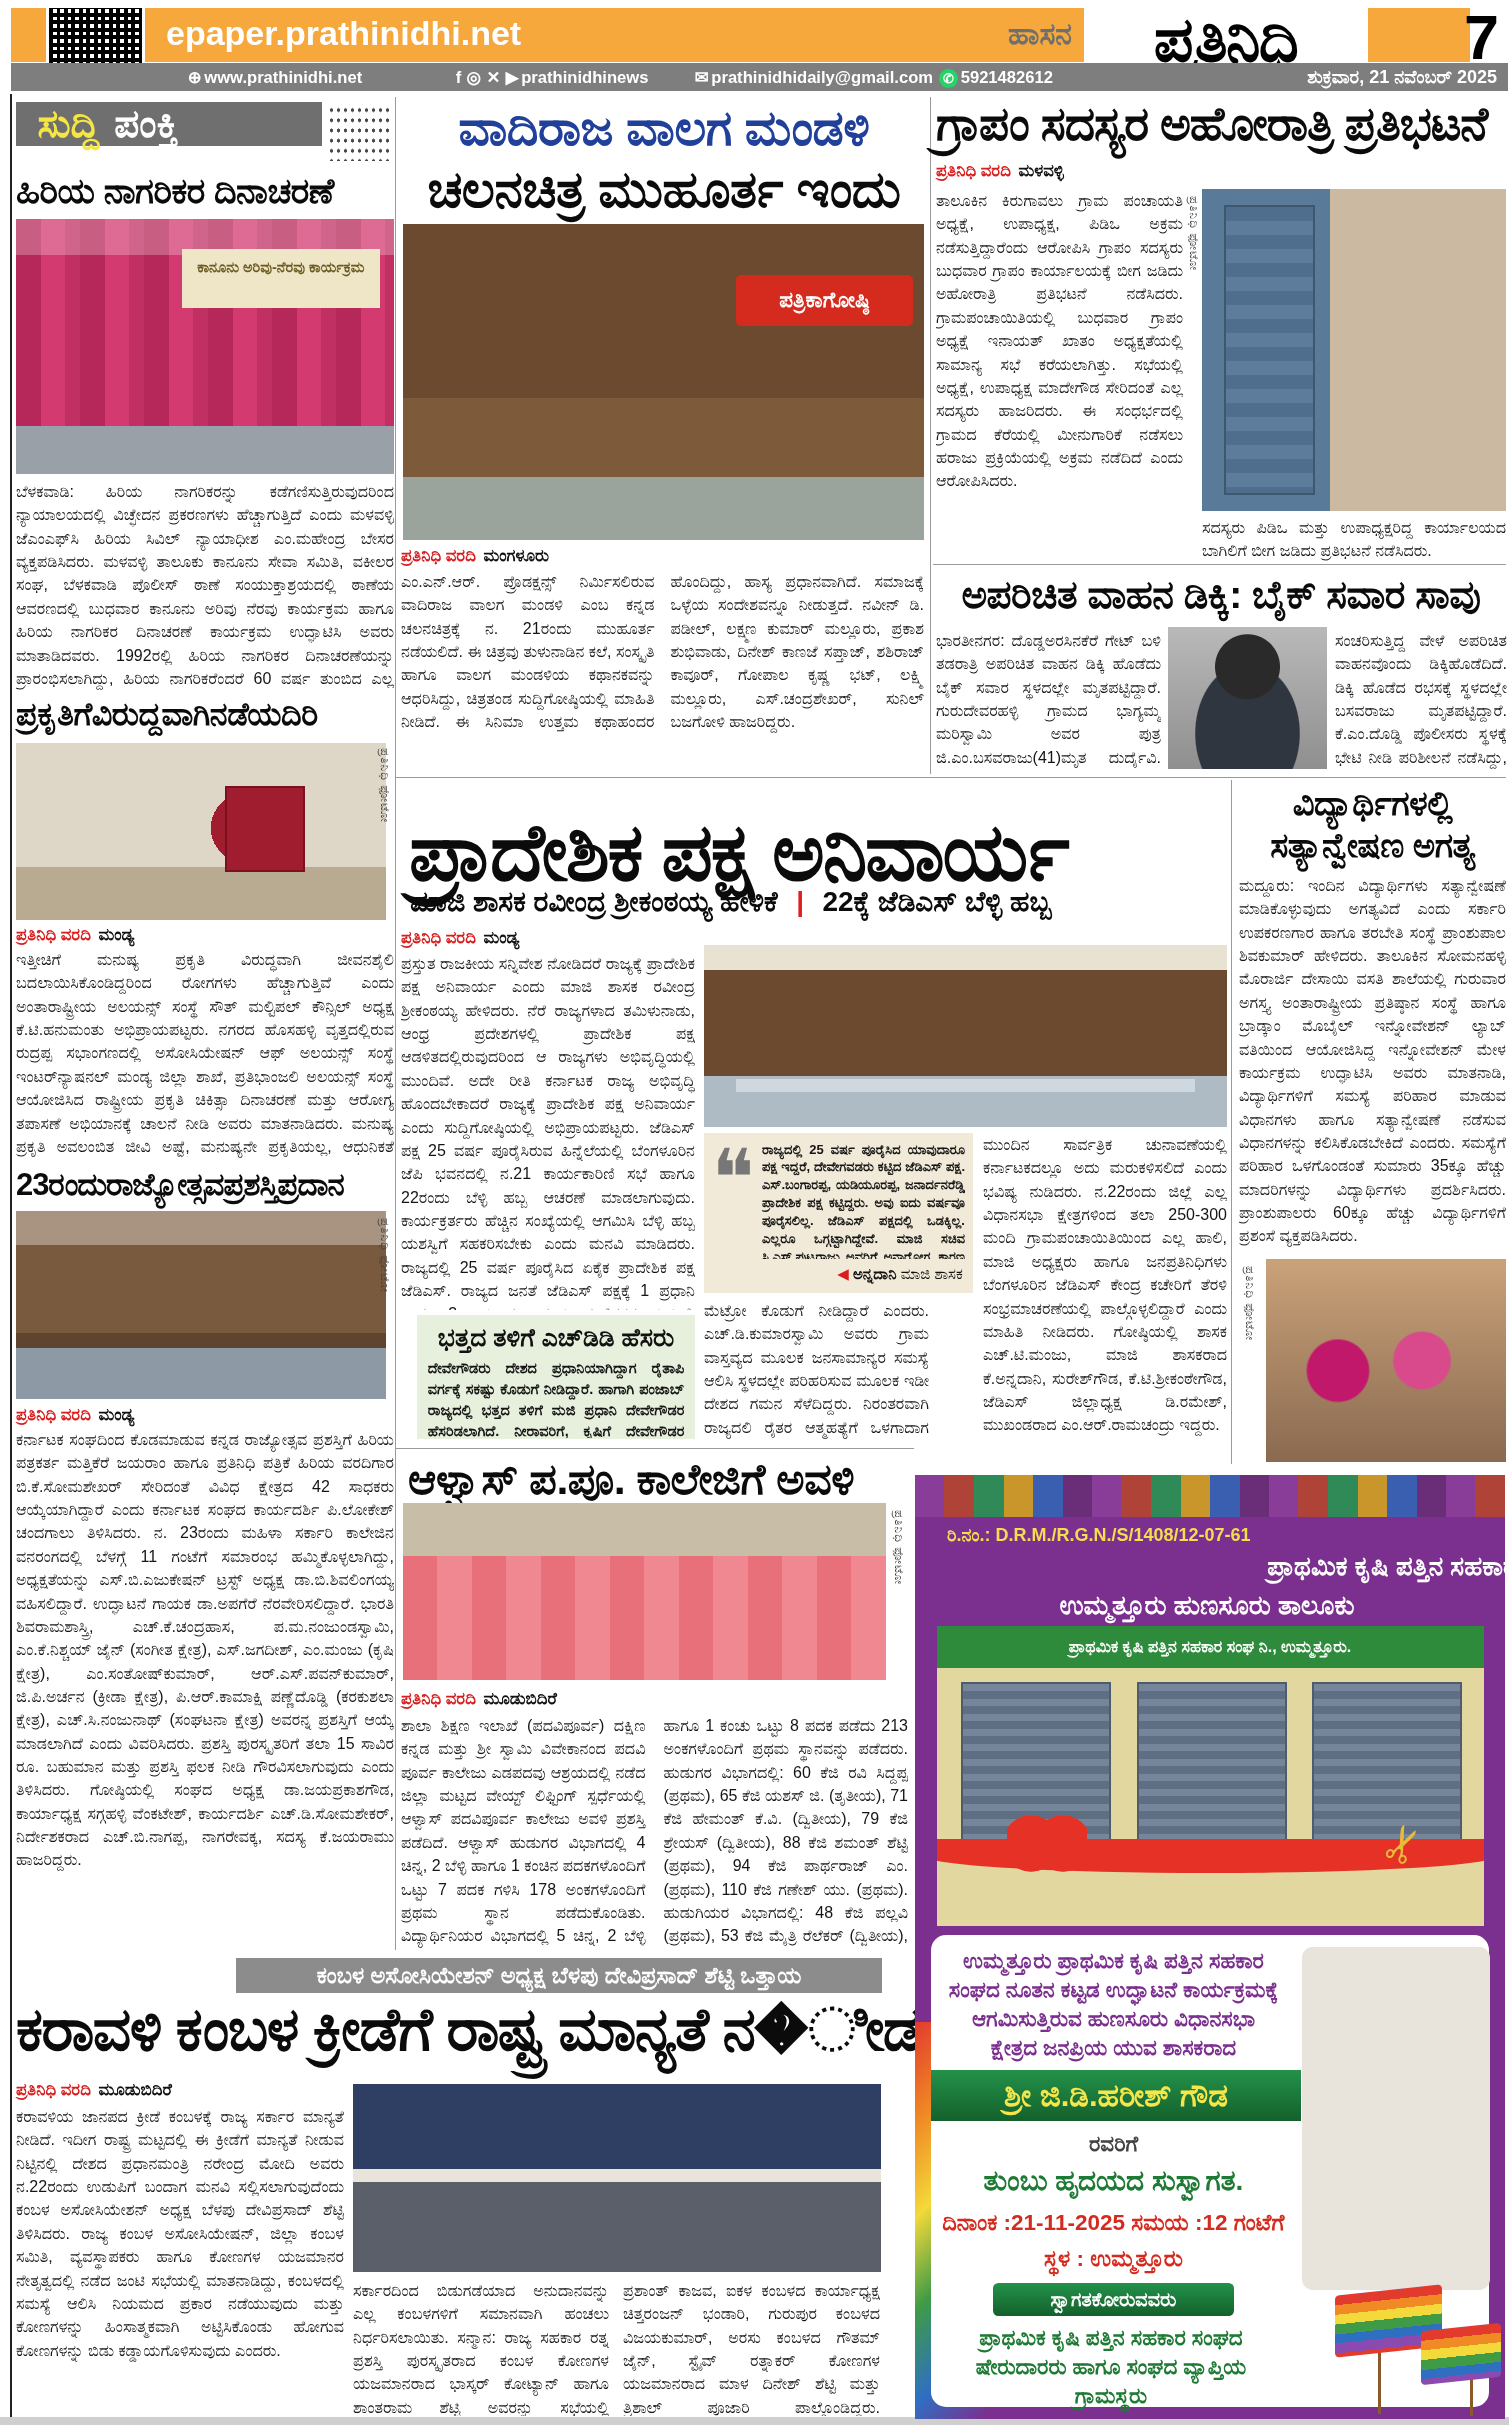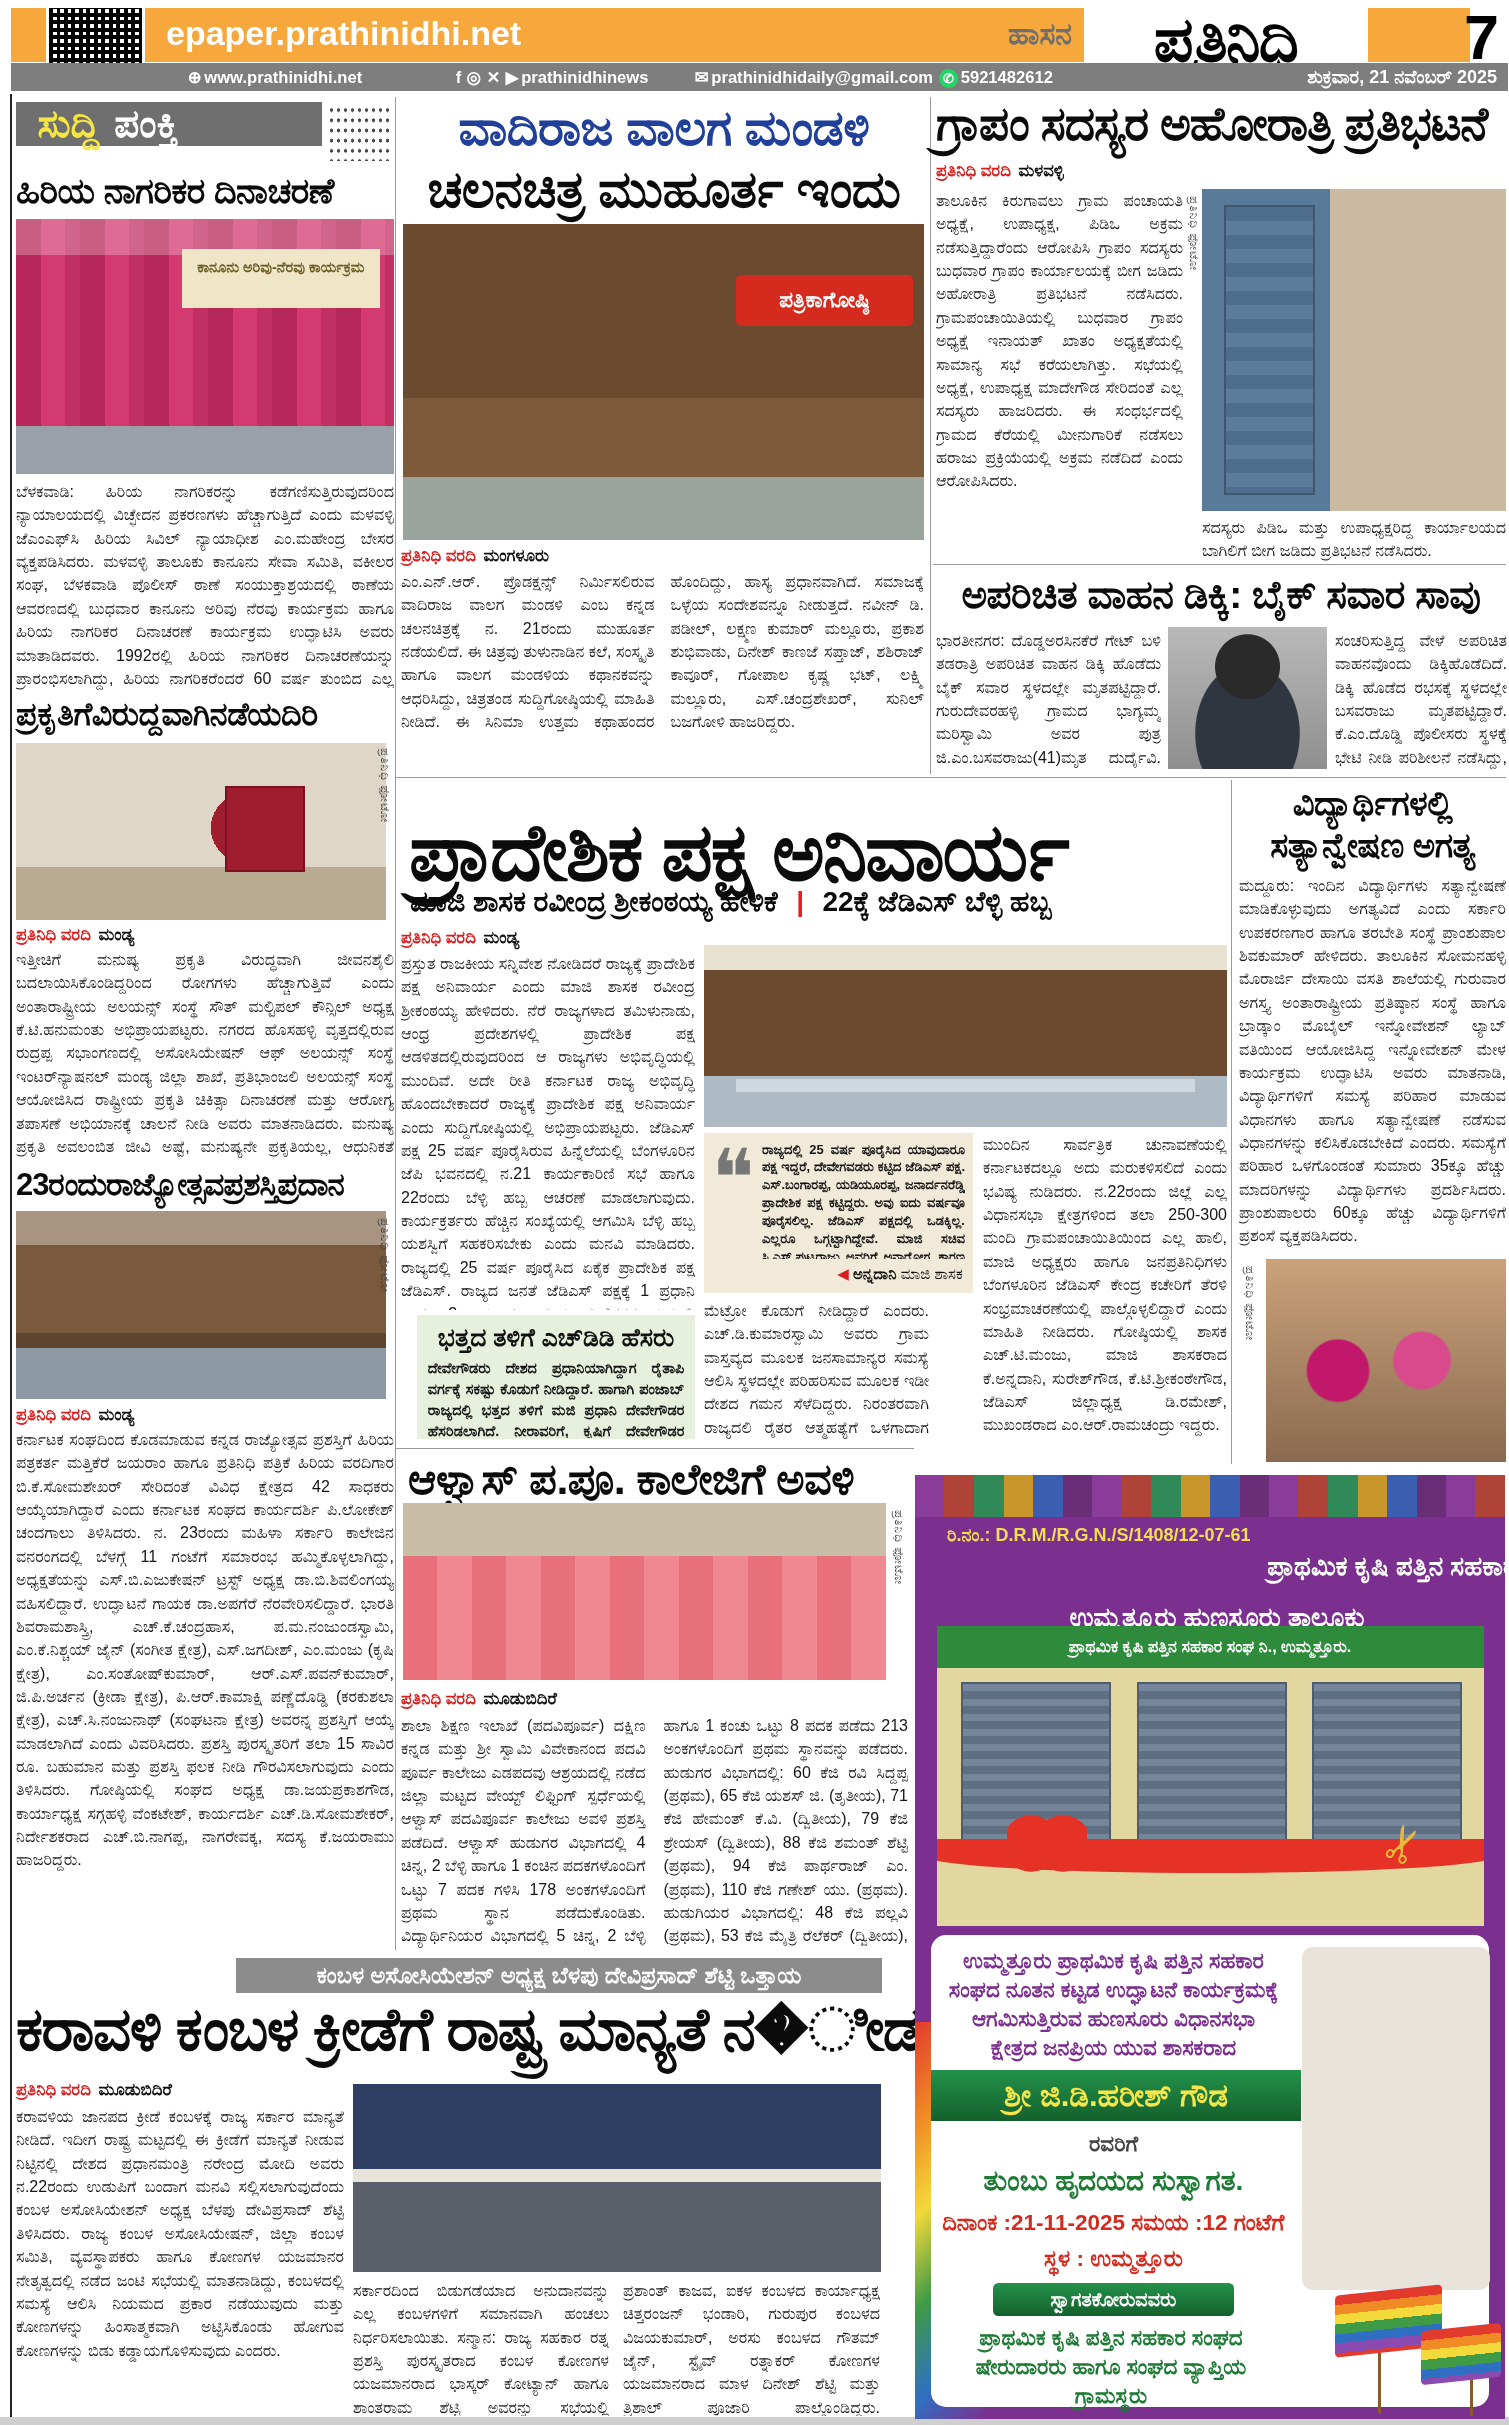--- a/index.html
+++ b/index.html
@@ -190,21 +190,21 @@
 <div class="abs body-text" style="left:16px; top:2105px; width:328px; height:310px;">ಕರಾವಳಿಯ ಜಾನಪದ ಕ್ರೀಡೆ ಕಂಬಳಕ್ಕೆ ರಾಜ್ಯ ಸರ್ಕಾರ ಮಾನ್ಯತೆ ನೀಡಿದೆ. ಇದೀಗ ರಾಷ್ಟ್ರ ಮಟ್ಟದಲ್ಲಿ ಈ ಕ್ರೀಡೆಗೆ ಮಾನ್ಯತೆ ನೀಡುವ ನಿಟ್ಟಿನಲ್ಲಿ ದೇಶದ ಪ್ರಧಾನಮಂತ್ರಿ ನರೇಂದ್ರ ಮೋದಿ ಅವರು ನ.22ರಂದು ಉಡುಪಿಗೆ ಬಂದಾಗ ಮನವಿ ಸಲ್ಲಿಸಲಾಗುವುದೆಂದು ಕಂಬಳ ಅಸೋಸಿಯೇಶನ್ ಅಧ್ಯಕ್ಷ ಬೆಳಪು ದೇವಿಪ್ರಸಾದ್ ಶೆಟ್ಟಿ ತಿಳಿಸಿದರು. ರಾಜ್ಯ ಕಂಬಳ ಅಸೋಸಿಯೇಷನ್, ಜಿಲ್ಲಾ ಕಂಬಳ ಸಮಿತಿ, ವ್ಯವಸ್ಥಾಪಕರು ಹಾಗೂ ಕೋಣಗಳ ಯಜಮಾನರ ನೇತೃತ್ವದಲ್ಲಿ ನಡೆದ ಜಂಟಿ ಸಭೆಯಲ್ಲಿ ಮಾತನಾಡಿದ್ದು, ಕಂಬಳದಲ್ಲಿ ಸಮಸ್ಯೆ ಆಲಿಸಿ ನಿಯಮದ ಪ್ರಕಾರ ನಡೆಯುವುದು ಮತ್ತು ಕೋಣಗಳನ್ನು ಹಿಂಸಾತ್ಮಕವಾಗಿ ಅಟ್ಟಿಸಿಕೊಂಡು ಹೋಗುವ ಕೋಣಗಳನ್ನು ಬಿಡು ಕಡ್ಡಾಯಗೊಳಿಸುವುದು ಎಂದರು.</div>
 <div class="photo" style="left:353px; top:2084px; width:528px; height:188px; background:
   linear-gradient(180deg,#2e3f63 0 45%, #e8e4da 45% 52%, #5a5f6a 52%);"></div>
 <div class="abs body-text" style="left:353px; top:2279px; width:256px; height:137px;">ಸರ್ಕಾರದಿಂದ ಬಿಡುಗಡೆಯಾದ ಅನುದಾನವನ್ನು ಎಲ್ಲ ಕಂಬಳಗಳಿಗೆ ಸಮಾನವಾಗಿ ಹಂಚಲು ನಿರ್ಧರಿಸಲಾಯಿತು. ಸನ್ಮಾನ: ರಾಜ್ಯ ಸಹಕಾರ ರತ್ನ ಪ್ರಶಸ್ತಿ ಪುರಸ್ಕೃತರಾದ ಕಂಬಳ ಕೋಣಗಳ ಯಜಮಾನರಾದ ಭಾಸ್ಕರ್ ಕೋಟ್ಯಾನ್ ಹಾಗೂ ಶಾಂತರಾಮ ಶೆಟ್ಟಿ ಅವರನ್ನು ಸಭೆಯಲ್ಲಿ ಸನ್ಮಾನಿಸಲಾಯಿತು. ಜಪ್ಪು ಕಂಬಳದ ಅಧ್ಯಕ್ಷ ಅನಿಲ್ ಶೆಟ್ಟಿ, ಹೊಕ್ಕಾಡಿಗೋಳಿ ಕಂಬಳದ ರಶ್ಮಿತ್ ಶೆಟ್ಟಿ, ನಾರಿಂಗಾನ ಕಂಬಳದ ಕಾರ್ಯಾಧ್ಯಕ್ಷ</div>
 <div class="abs body-text" style="left:623px; top:2279px; width:257px; height:137px;">ಪ್ರಶಾಂತ್ ಕಾಜವ, ಐಕಳ ಕಂಬಳದ ಕಾರ್ಯಾಧ್ಯಕ್ಷ ಚಿತ್ತರಂಜನ್ ಭಂಡಾರಿ, ಗುರುಪುರ ಕಂಬಳದ ವಿಜಯಕುಮಾರ್, ಅರಸು ಕಂಬಳದ ಗೌತಮ್ ಜೈನ್, ಸ್ಟೈವ್ ರತ್ನಾಕರ್ ಕೋಣಗಳ ಯಜಮಾನರಾದ ಮಾಳ ದಿನೇಶ್ ಶೆಟ್ಟಿ ಮತ್ತು ತ್ರಿಶಾಲ್ ಪೂಜಾರಿ ಪಾಲ್ಗೊಂಡಿದ್ದರು. ಅಸೋಸಿಯೇಶನ್ ಪ್ರಮುಖರಾದ ಪಿ.ಆರ್.ಶೆಟ್ಟಿ, ಮುಚ್ಚರ್ಡು ಲೋಕೇಶ್ ಶೆಟ್ಟಿ, ವಿಜಯ ಕುಮಾರ್ ಕಂಗಿನ ಮನೆ ಮತ್ತು ಚಂದ್ರಹಾಸ ಸನಿಲ್ ಉಪಸ್ಥಿತರಿದ್ದರು.</div>
 
 <div class="abs" style="left:915px; top:1475px; width:590px; height:944px; background:#7B2F8E; overflow:hidden;">
   <div class="abs" style="left:0; top:0; width:590px; height:42px; background:repeating-linear-gradient(90deg,#8a3d98 0 29.5px,#b04338 29.5px 59px,#2f8a57 59px 89px,#c9962c 89px 118px,#3a5fb0 118px 148px,#6a2d78 148px 177px);"></div>
   <div class="abs" style="left:32px; top:50px; color:#F3DE4E; font-size:18px; font-weight:700;">ರಿ.ನಂ.: D.R.M./R.G.N./S/1408/12-07-61</div>
   <div class="abs" style="left:0; top:76px; width:690px; text-align:right; color:#fff; font-size:26px; font-weight:800;">ಪ್ರಾಥಮಿಕ ಕೃಷಿ ಪತ್ತಿನ ಸಹಕಾರ ಸಂಘ ನಿ.,</div>
-  <div class="abs" style="left:10px; top:115px; width:584px; text-align:center; color:#fff; font-size:26px; font-weight:800;margin-top:12px;">ಉಮ್ಮತ್ತೂರು ಹುಣಸೂರು ತಾಲೂಕು</div>
+  <div class="abs" style="left:0; top:115px; width:584px; text-align:center; color:#fff; font-size:26px; font-weight:800;">ಉಮ್ಮತ್ತೂರು ಹುಣಸೂರು ತಾಲೂಕು</div>
 
   <div class="abs" style="left:21.5px; top:151px; width:547px; height:300px; background:#E2D79E; overflow:hidden;">
     <div style="width:100%; height:42px; background:#2E8B3C; color:#fff; font-size:16px; font-weight:700; text-align:center; line-height:42px; overflow:hidden;">ಪ್ರಾಥಮಿಕ ಕೃಷಿ ಪತ್ತಿನ ಸಹಕಾರ ಸಂಘ ನಿ., ಉಮ್ಮತ್ತೂರು.</div>
     <div class="abs" style="left:24px; top:56px; width:150px; height:177px; background:repeating-linear-gradient(180deg,#76869a 0 7.5px,#5f6f83 7.5px 15px); border:2.7px solid #4d5c6e;"></div>
     <div class="abs" style="left:200px; top:56px; width:150px; height:177px; background:repeating-linear-gradient(180deg,#76869a 0 7.5px,#5f6f83 7.5px 15px); border:2.7px solid #4d5c6e;"></div>
     <div class="abs" style="left:375px; top:56px; width:150px; height:177px; background:repeating-linear-gradient(180deg,#76869a 0 7.5px,#5f6f83 7.5px 15px); border:2.7px solid #4d5c6e;"></div>
     <div class="abs" style="left:-10.7px; top:213px; width:569px; height:34px; background:#E63226; border-radius:0 0 55% 55%;"></div>
     <div class="abs" style="left:70px; top:188px; width:80px; height:59px; background:radial-gradient(circle at 30% 50%, #E63226 0 44%, transparent 45%), radial-gradient(circle at 70% 50%, #E63226 0 44%, transparent 45%), radial-gradient(circle at 50% 50%, #b31f14 0 18%, transparent 19%);"></div>
     <div class="abs" style="right:59px; top:190px; font-size:49px; color:#E8B93B; transform:rotate(-65deg);">✂</div>
   </div>

